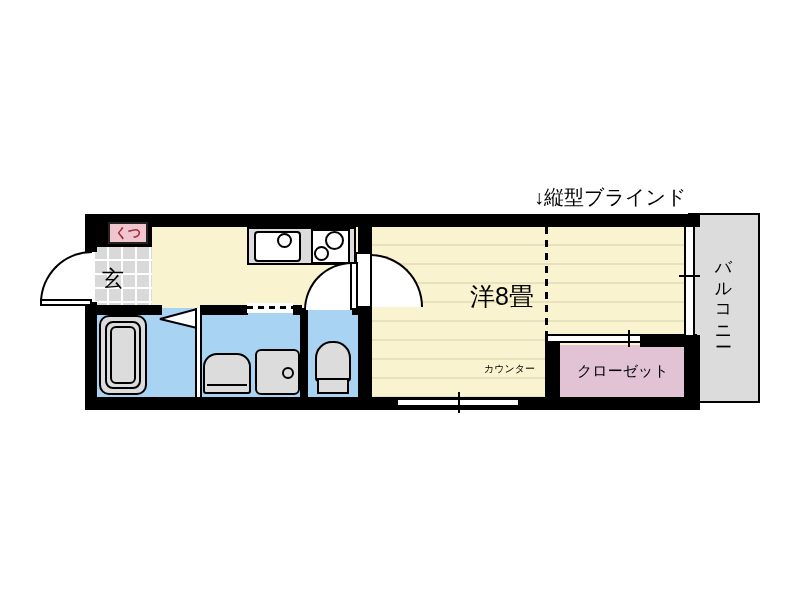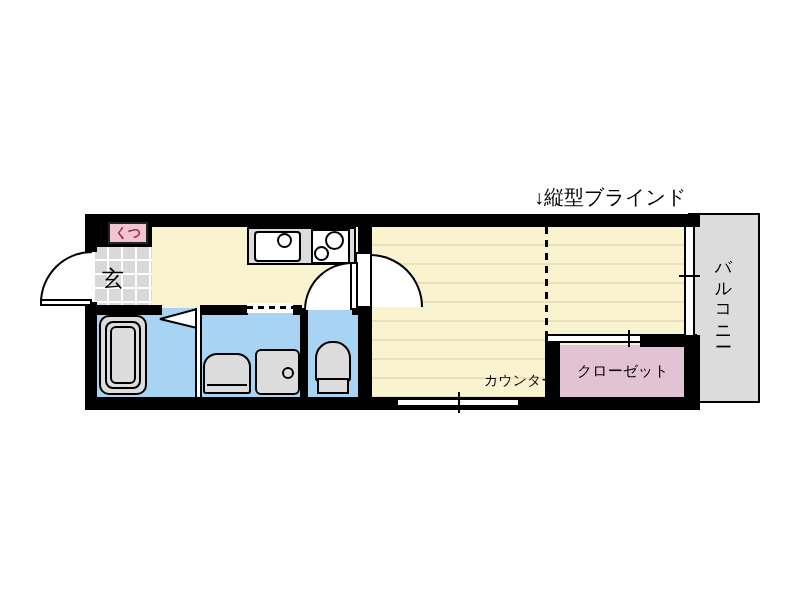--- a/index.html
+++ b/index.html
@@ -120,17 +120,18 @@
   <div class="win-v" style="left:684px;top:227px;width:11px;height:108px;"></div>
   <div class="tick" style="left:679px;top:275px;width:21px;height:2px;"></div>
 
   <div class="win-h" style="left:398px;top:398px;width:120px;height:9px;"></div>
   <div class="tick" style="left:458px;top:392px;width:2px;height:21px;"></div>
 
   <div class="win-h" style="left:548px;top:334px;width:92px;height:9px;"></div>
   <div class="tick" style="left:628px;top:330px;width:2px;height:17px;"></div>
 
   <div class="label" style="left:102px;top:264px;font-size:22px;">玄</div>
-  <div class="label" style="left:484px;top:372px;font-size:14px;">カウンター</div>
+  <div class="label" style="left:470px;top:280px;font-size:25px;">洋8畳</div>
+  <div class="label" style="left:484px;top:362px;font-size:10px;">カウンター</div>
   <div class="label" style="left:577px;top:362px;font-size:15px;">クローゼット</div>
   <div class="label vtext" style="left:712px;top:248px;font-size:17px;">バルコニー</div>
 
 </div>
 
 </body></html>

